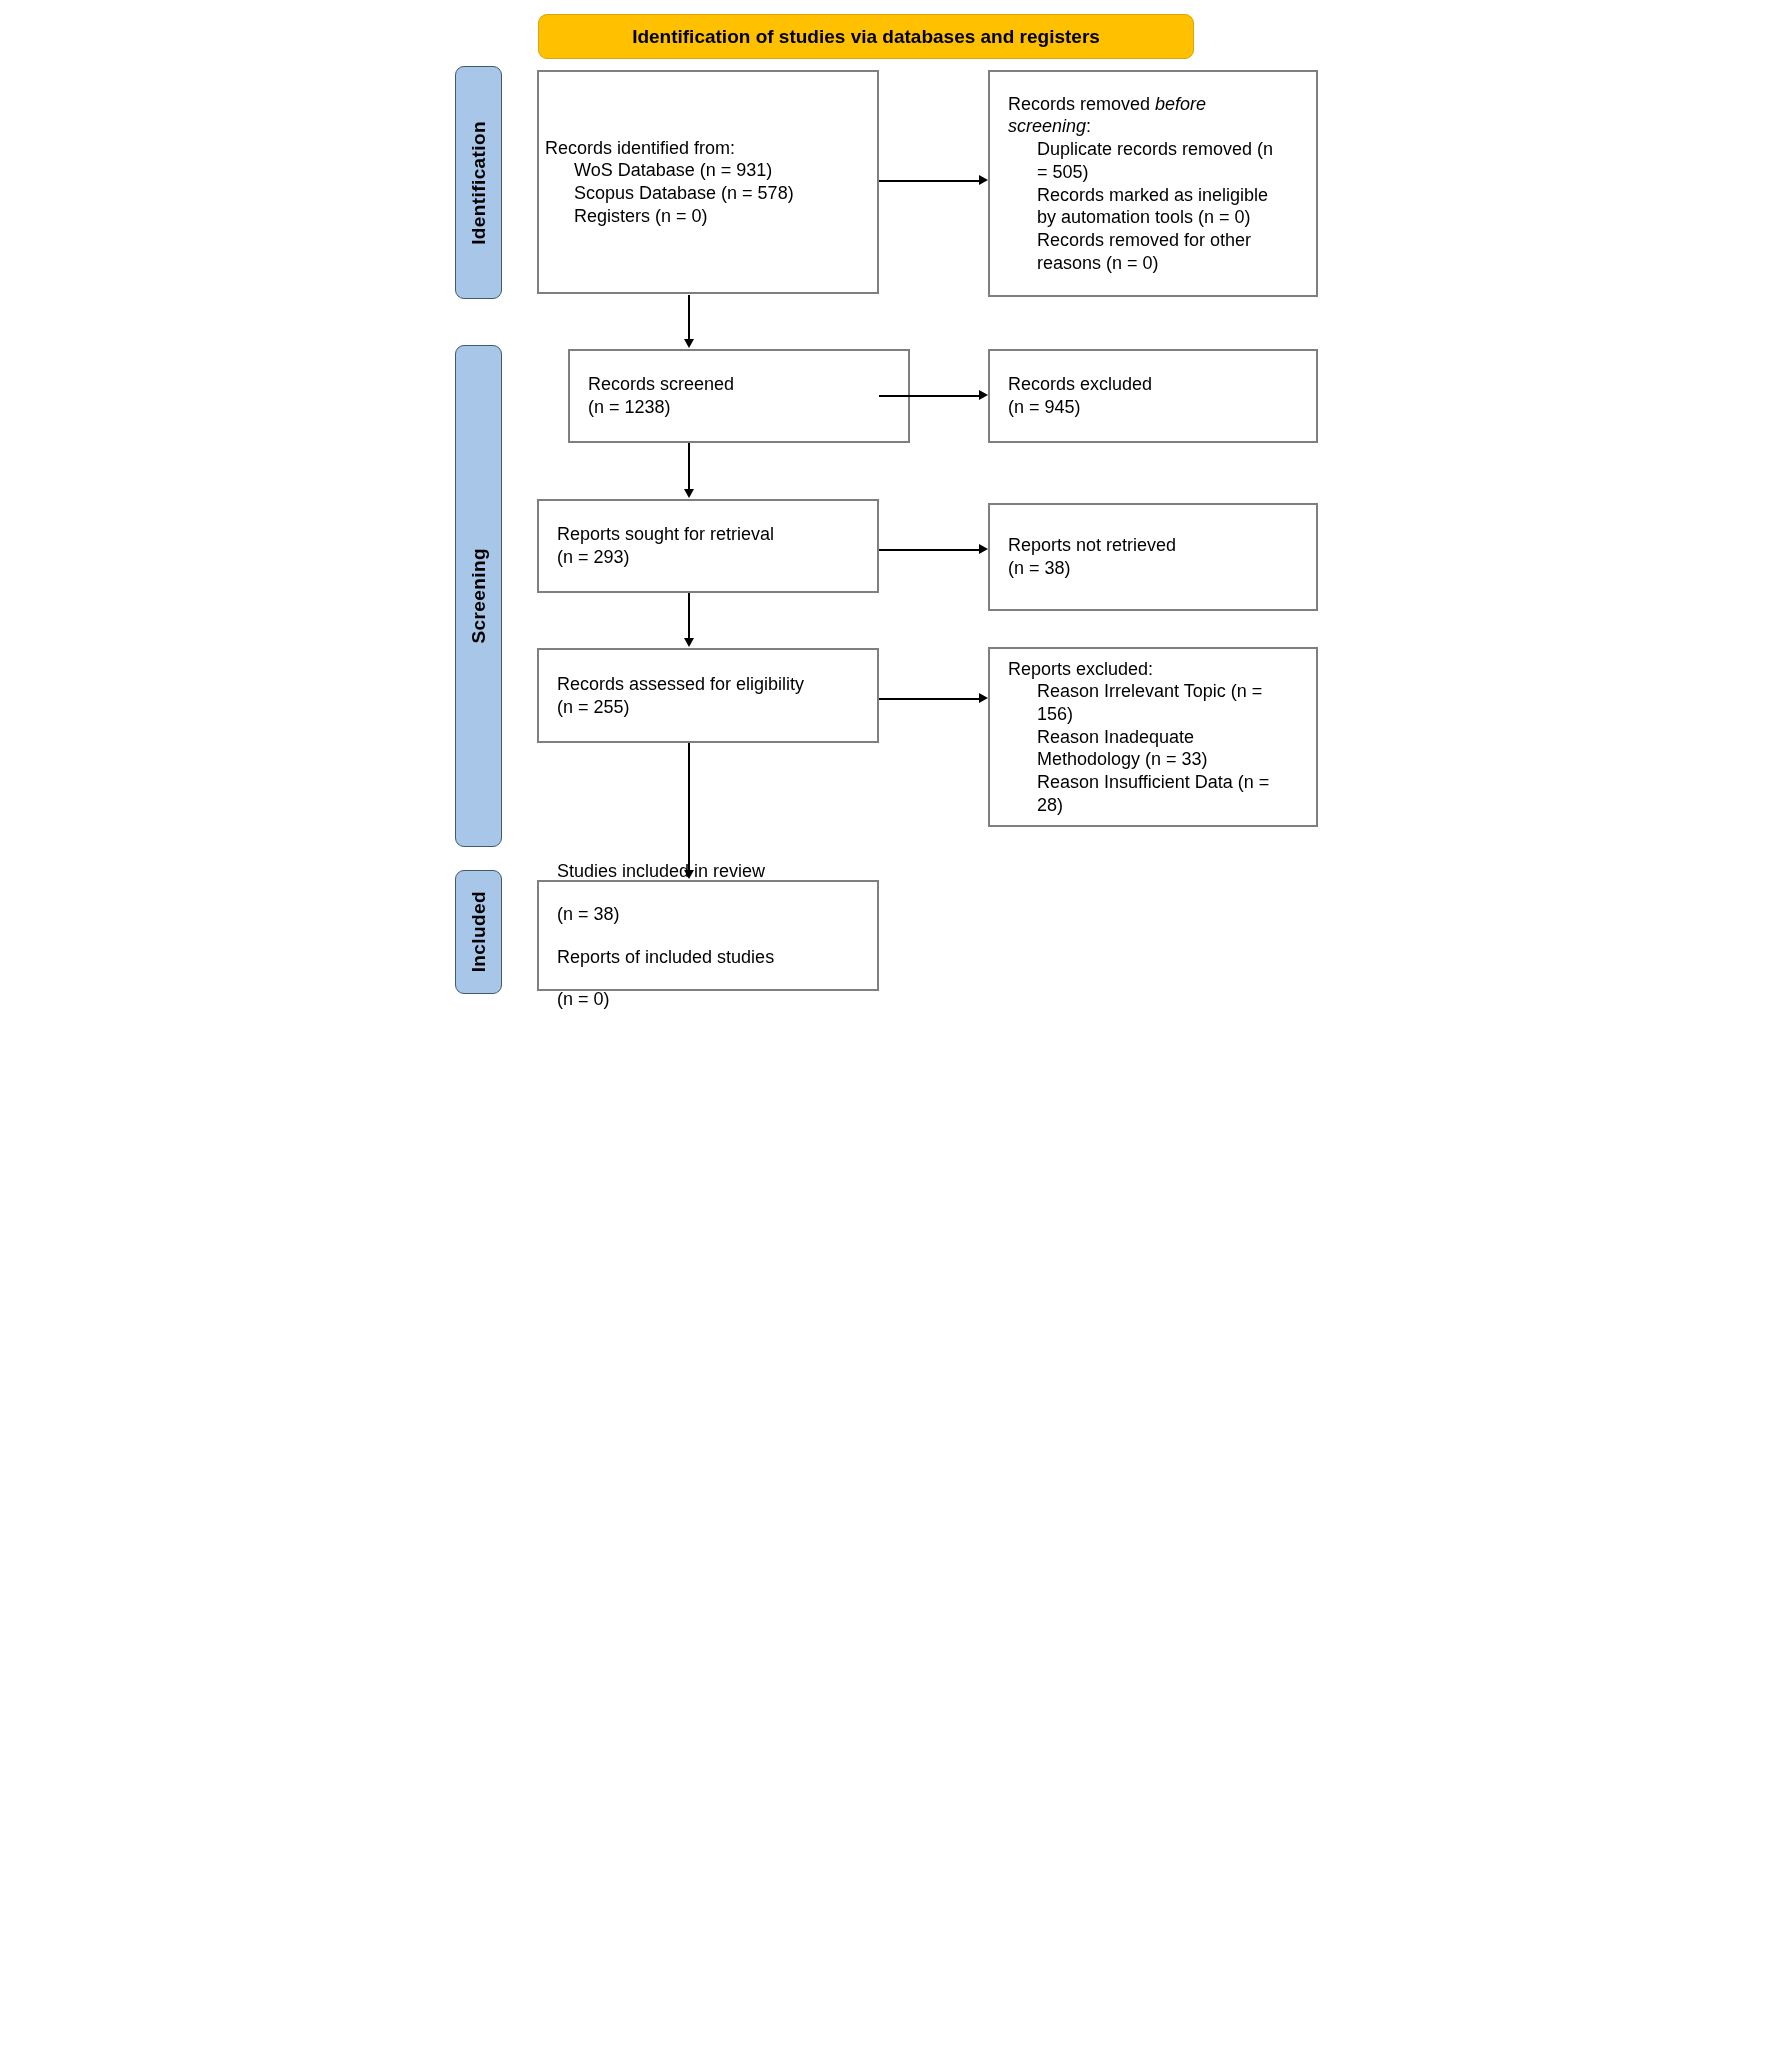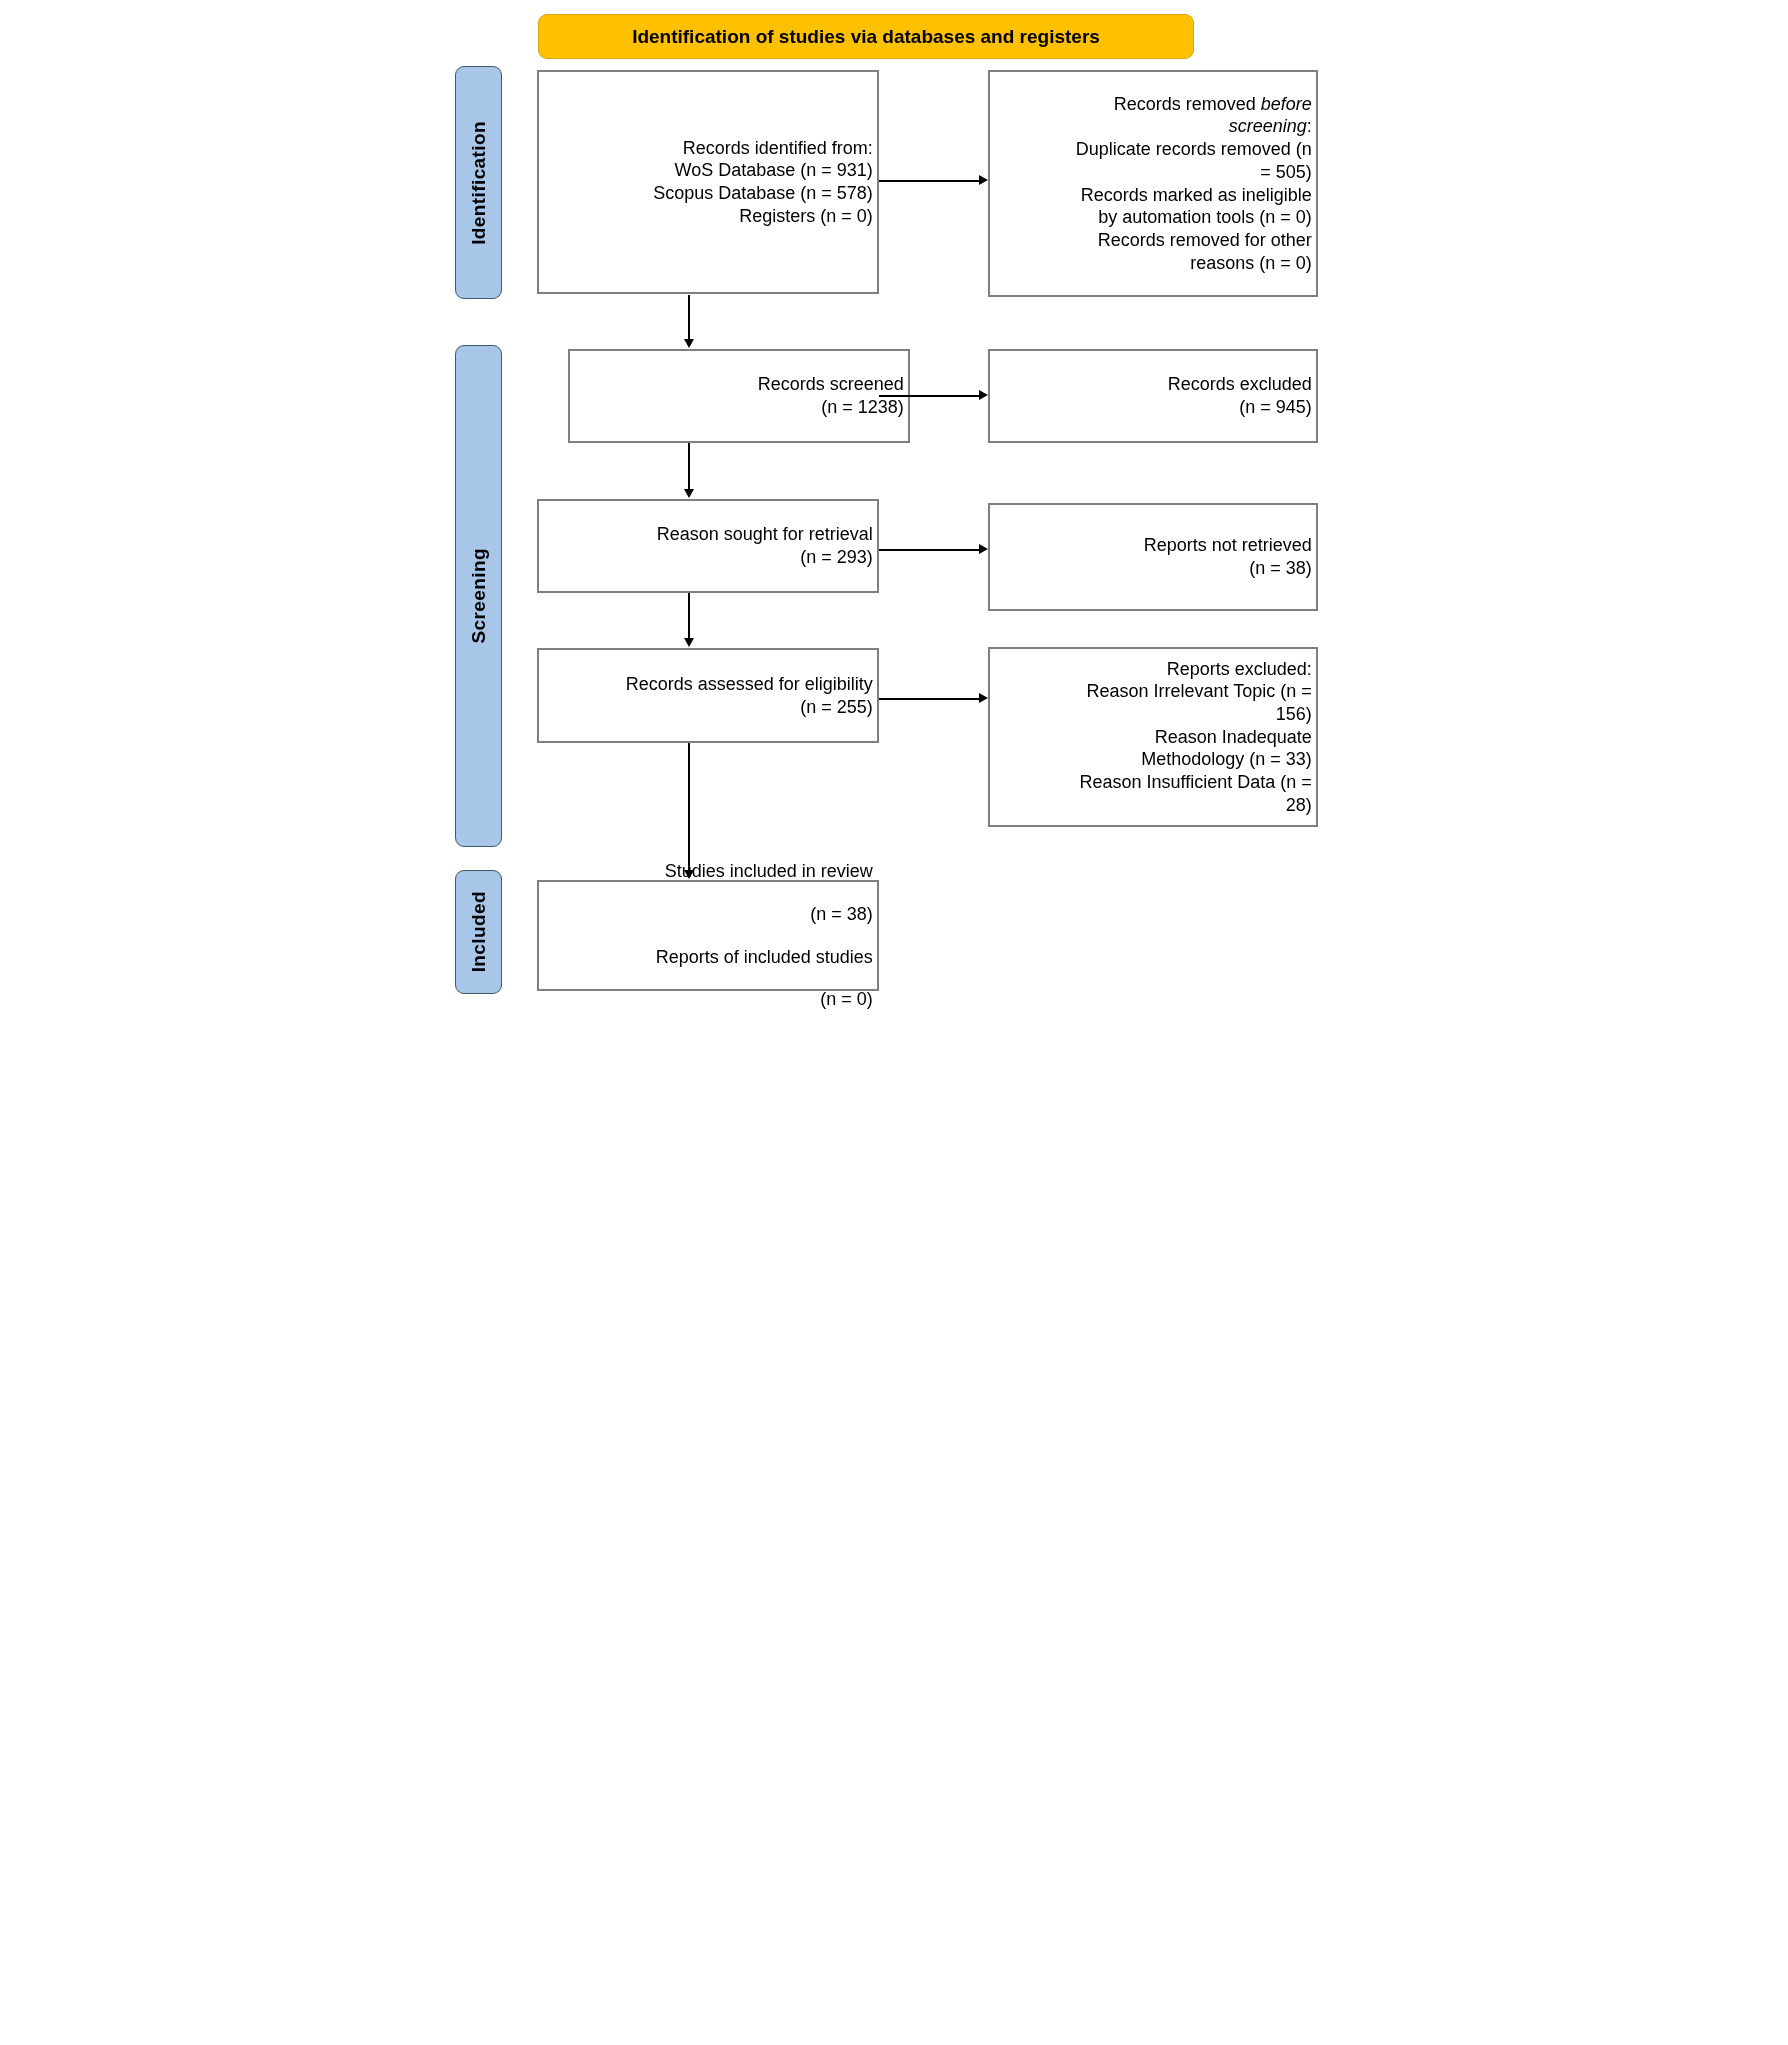--- a/index.html
+++ b/index.html
@@ -8,21 +8,20 @@
     background: #ffffff;
     font-family: "Liberation Sans", sans-serif;
   }
   .page {
     position: relative;
     width: 894px;
     height: 1023px;
     margin: 0 auto;
     background: #ffffff;
     color: #000;
-    text-align: right;
   }
   
   .banner {
     position: absolute;
     left: 91px; top: 14px;
     width: 656px; height: 45px;
     background: var(--banner-fill, #FFC000);
     border: 1.4px solid var(--banner-border, #D9A50B);
     border-radius: 9px;
     display: flex;
@@ -136,21 +135,21 @@
       <div class="line"><span>Records identified from:</span></div>
       <div class="line indent"><span>WoS Database (n = 931)</span></div>
       <div class="line indent"><span>Scopus Database (n = 578)</span></div>
       <div class="line indent"><span>Registers (n = 0)</span></div>
     </div>
   <div class="box col-left box-screened">
       <div class="line"><span>Records screened</span></div>
       <div class="line"><span>(n = 1238)</span></div>
     </div>
   <div class="box col-left box-sought">
-      <div class="line"><span>Reason sought for retrieval</span></div>
+      <div class="line"><span>Reports sought for retrieval</span></div>
       <div class="line"><span>(n = 293)</span></div>
     </div>
   <div class="box col-left box-assessed">
       <div class="line"><span>Records assessed for eligibility</span></div>
       <div class="line"><span>(n = 255)</span></div>
     </div>
   <div class="box col-left box-included">
       <div class="line"><span>Studies included in review</span></div>
       <div class="line"><span>(n = 38)</span></div>
       <div class="line"><span>Reports of included studies</span></div>

